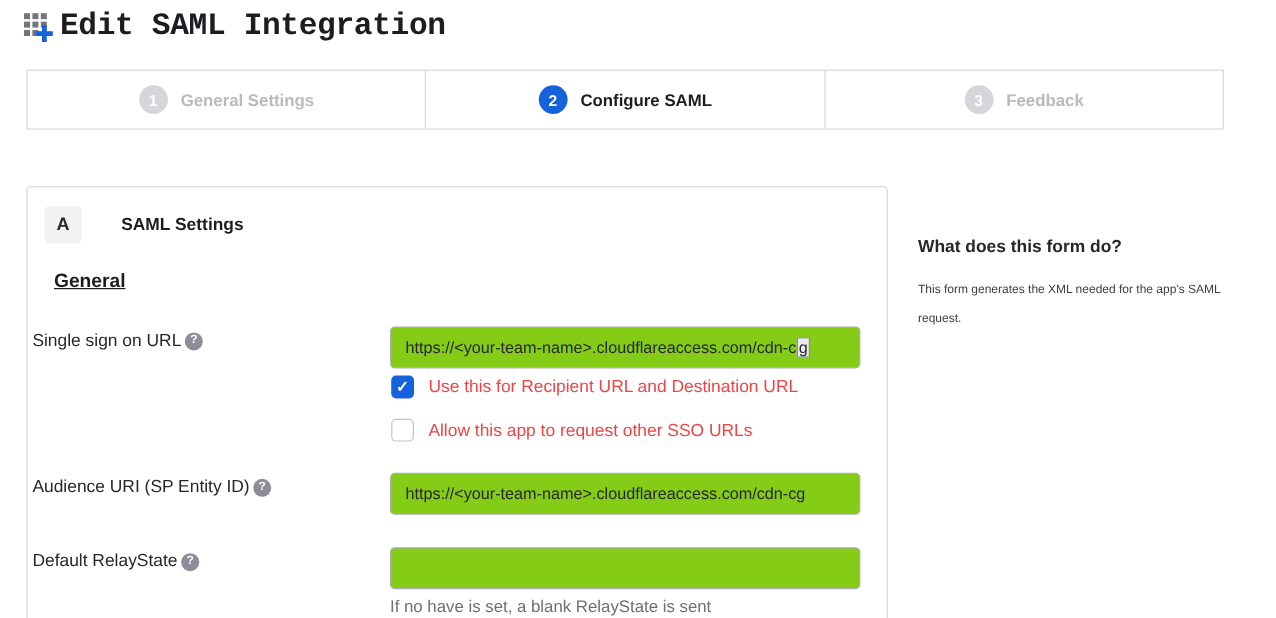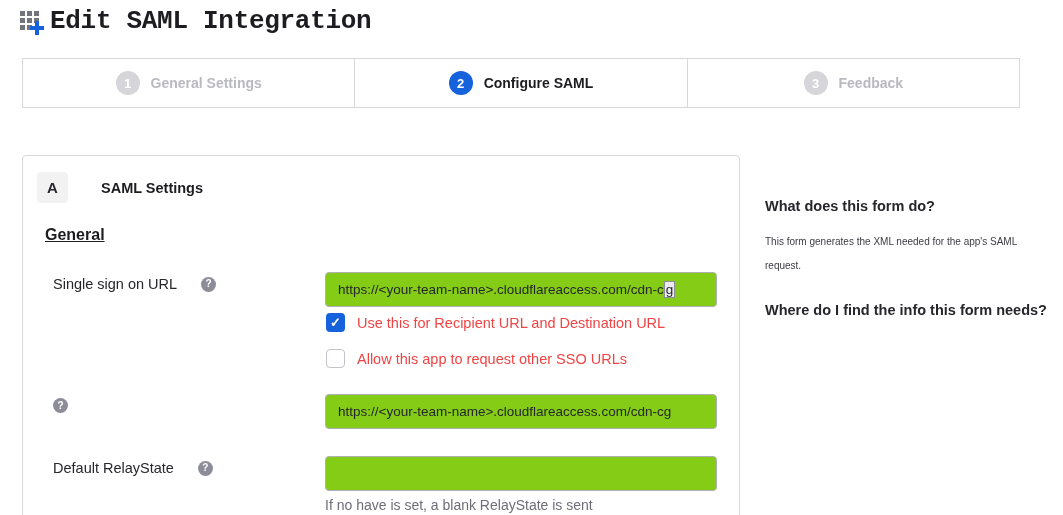--- a/index.html
+++ b/index.html
@@ -24,22 +24,22 @@
 
   
   .panel { position:absolute; left:22px; top:155px; width:718px; height:460px;
     border:1px solid #d8d8dc; border-radius:4px; background:#fff; }
   .panel-badge { position:absolute; left:14px; top:16px; width:31px; height:31px;
     background:#f2f2f3; border-radius:4px; display:flex; align-items:center; justify-content:center;
     font-size:15px; font-weight:700; color:#26262b; }
   .panel-title { position:absolute; left:78px; top:24px; font-size:14.5px; font-weight:700; }
   .section-title { position:absolute; left:22px; top:70px; font-size:16px; font-weight:700;text-decoration:underline; }
 
-  .field-label { position:absolute; left:30px; font-size:14.5px; color:#26262b;
-    display:flex; align-items:center; gap:24px;justify-content:center; }
+  .field-label { position:absolute; left:4px; font-size:14.5px; color:#26262b;
+    display:flex; align-items:center; gap:3px;justify-content:center; }
   .help-icon { width:15px; height:15px; border-radius:50%; background:#8d8d99; color:#fff;
     font-size:10px; font-weight:700; display:inline-flex; align-items:center; justify-content:center;
     line-height:1; cursor:pointer; }
 
   .text-input { position:absolute; left:302px; width:392px; height:35px;
     border:1px solid #aeaeb6; border-radius:4px; background:#84cc16; padding:0 12px;
     font-size:13.5px; color:#26262b; display:flex; align-items:center;
     white-space:nowrap; overflow:hidden; cursor:text; }
   .cursor-char { display:inline-block; border:1px solid #8d8d99; background:#ececf0;
     padding:0 1px; margin-left:0px; }
@@ -114,33 +114,33 @@
     <span class="checkbox checked">✓</span>
     <span class="checkbox-label">Use this for Recipient URL and Destination URL</span>
   </div>
 
   <div class="checkbox-row" style="top:193px;">
     <span class="checkbox unchecked"></span>
     <span class="checkbox-label">Allow this app to request other SSO URLs</span>
   </div>
 
   <div class="field-label" style="top:242px;">
+    <span>Audience URI (SP Entity ID)</span>
     <span class="help-icon">?</span>
   </div>
   <div class="text-input" style="top:238px;">
     <span>https://&lt;your-team-name&gt;.cloudflareaccess.com/cdn-cg</span>
   </div>
 
   <div class="field-label" style="top:304px;">
     <span>Default RelayState</span>
     <span class="help-icon">?</span>
   </div>
   <div class="text-input" style="top:300px;">
     <span></span>
   </div>
   <div class="helper-text" style="top:341px;">If no have is set, a blank RelayState is sent</div>
 </div>
 
 <div class="sidebar">
   <h3>What does this form do?</h3>
   <p>This form generates the XML needed for the app's SAML request.</p>
-  <h3>Where do I find the info this form needs?</h3>
 </div>
 
 </body></html>

